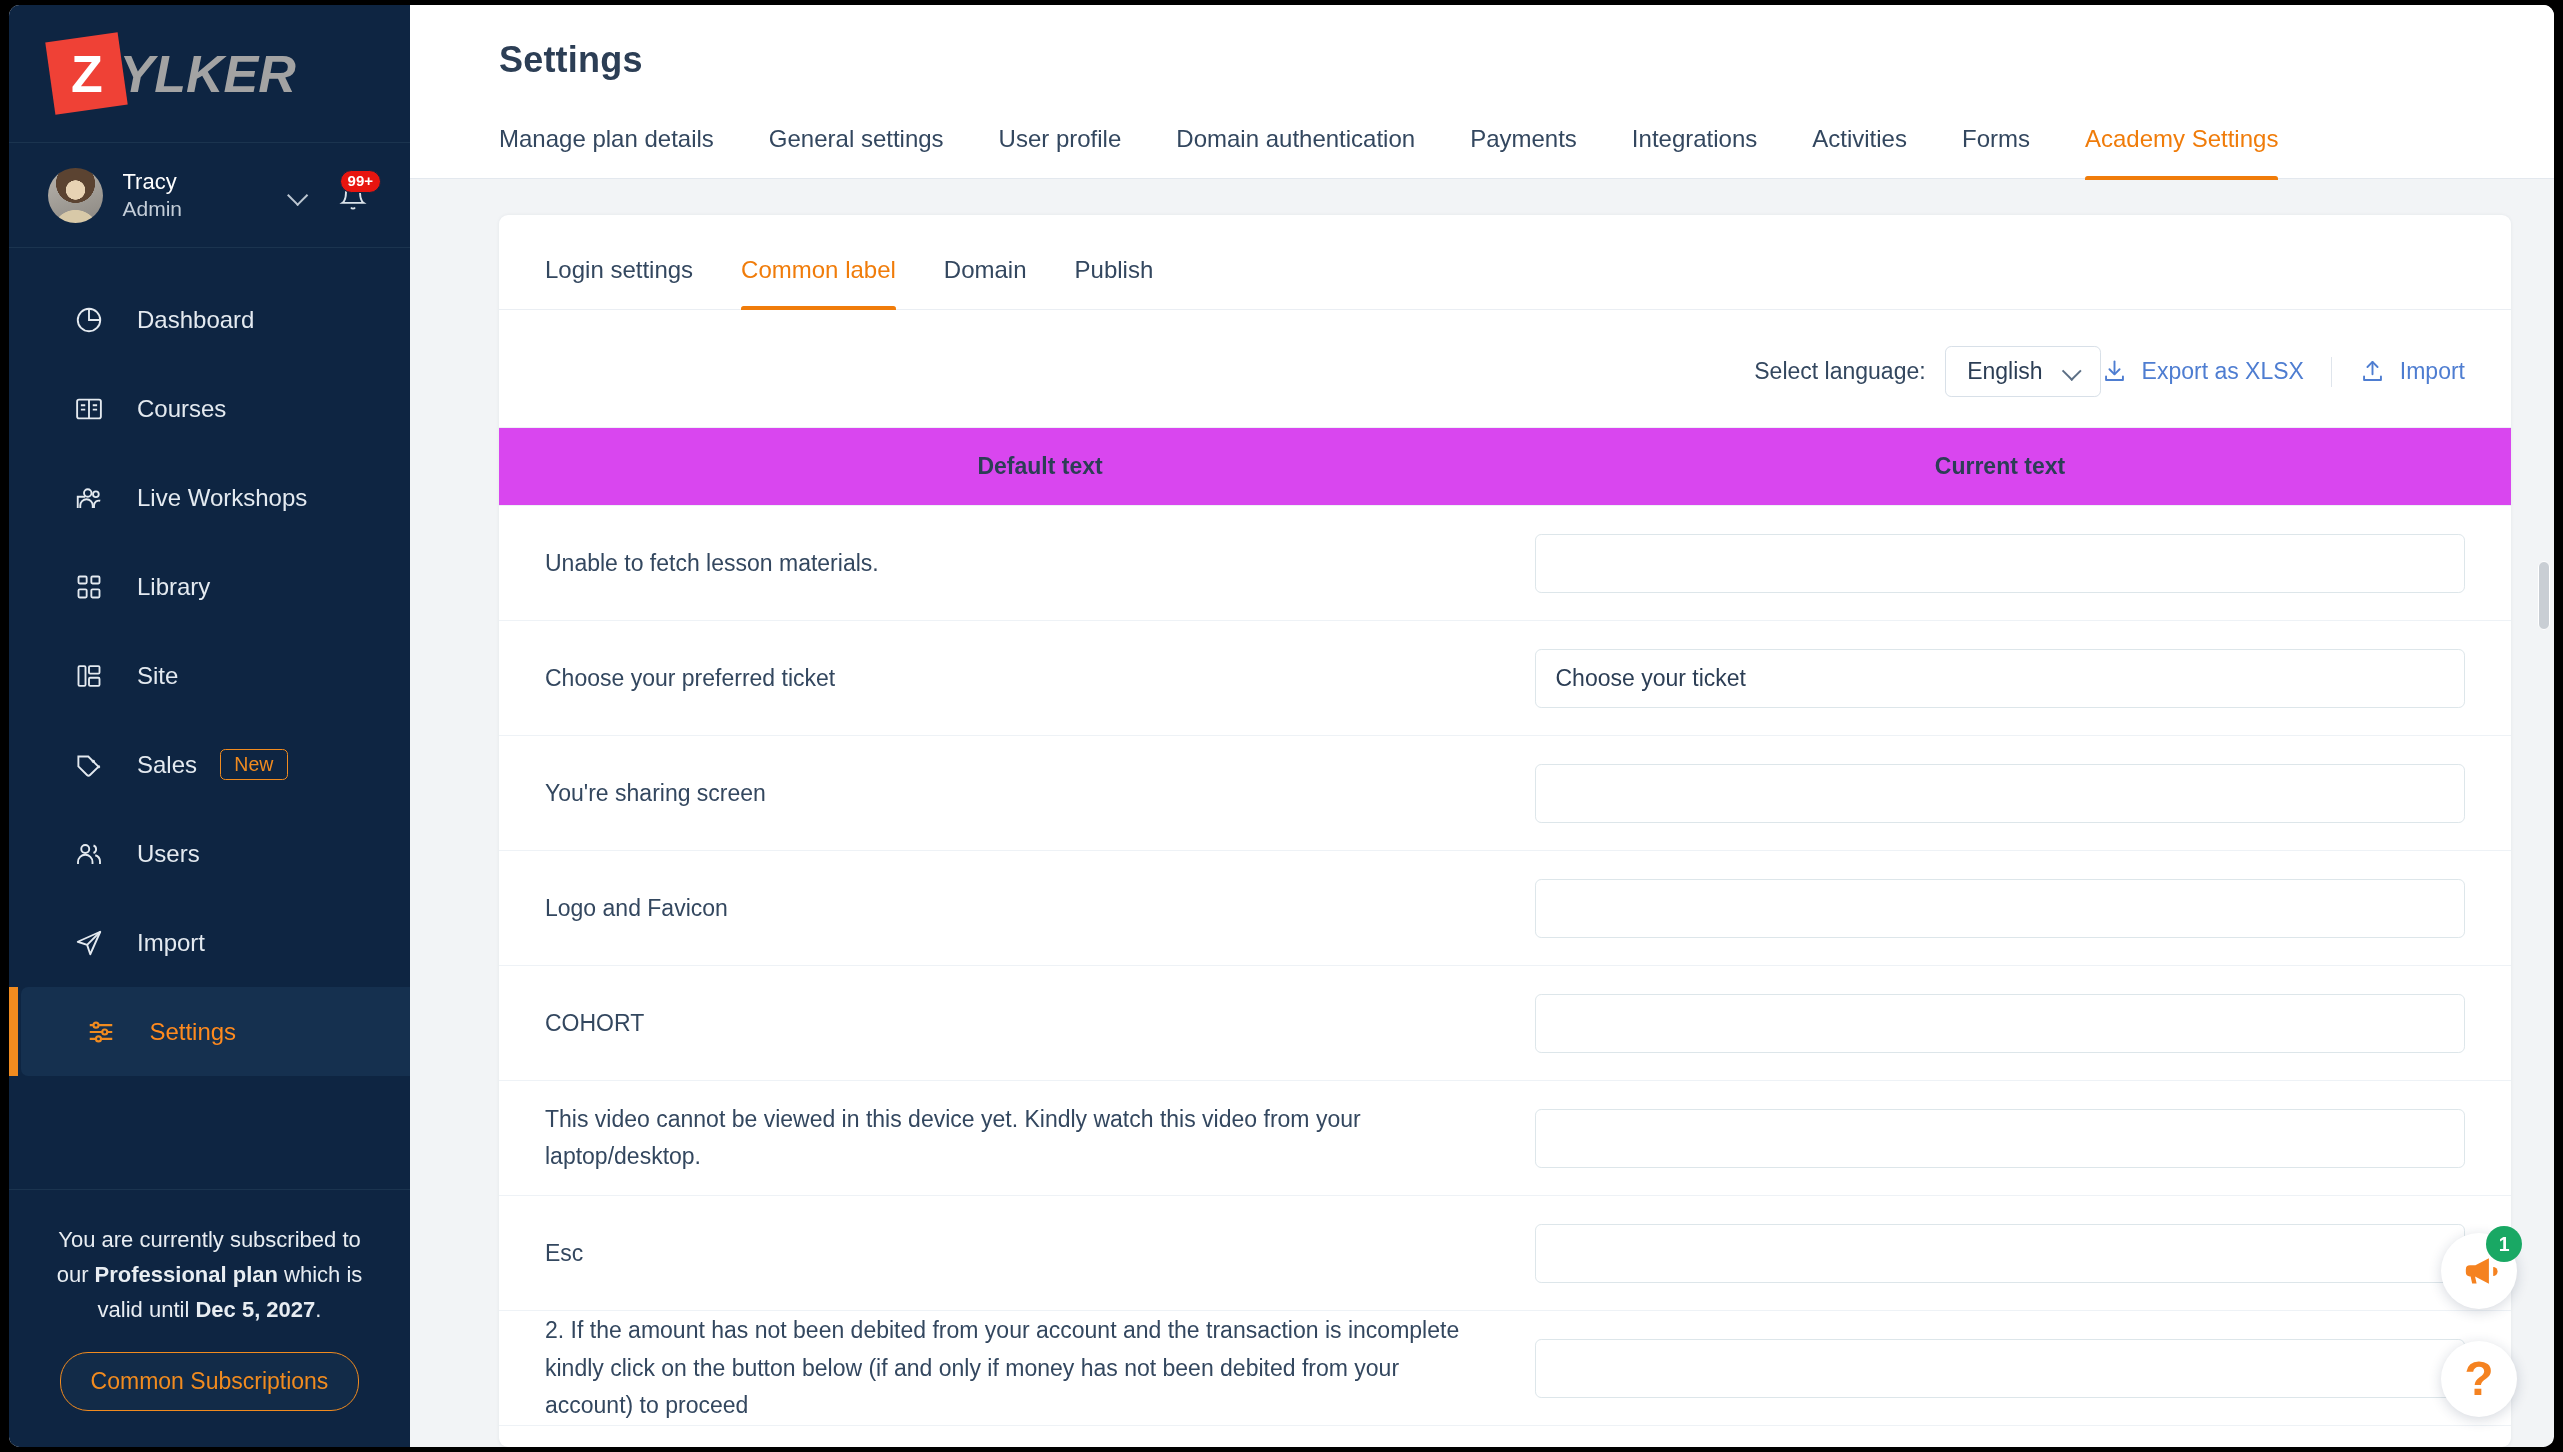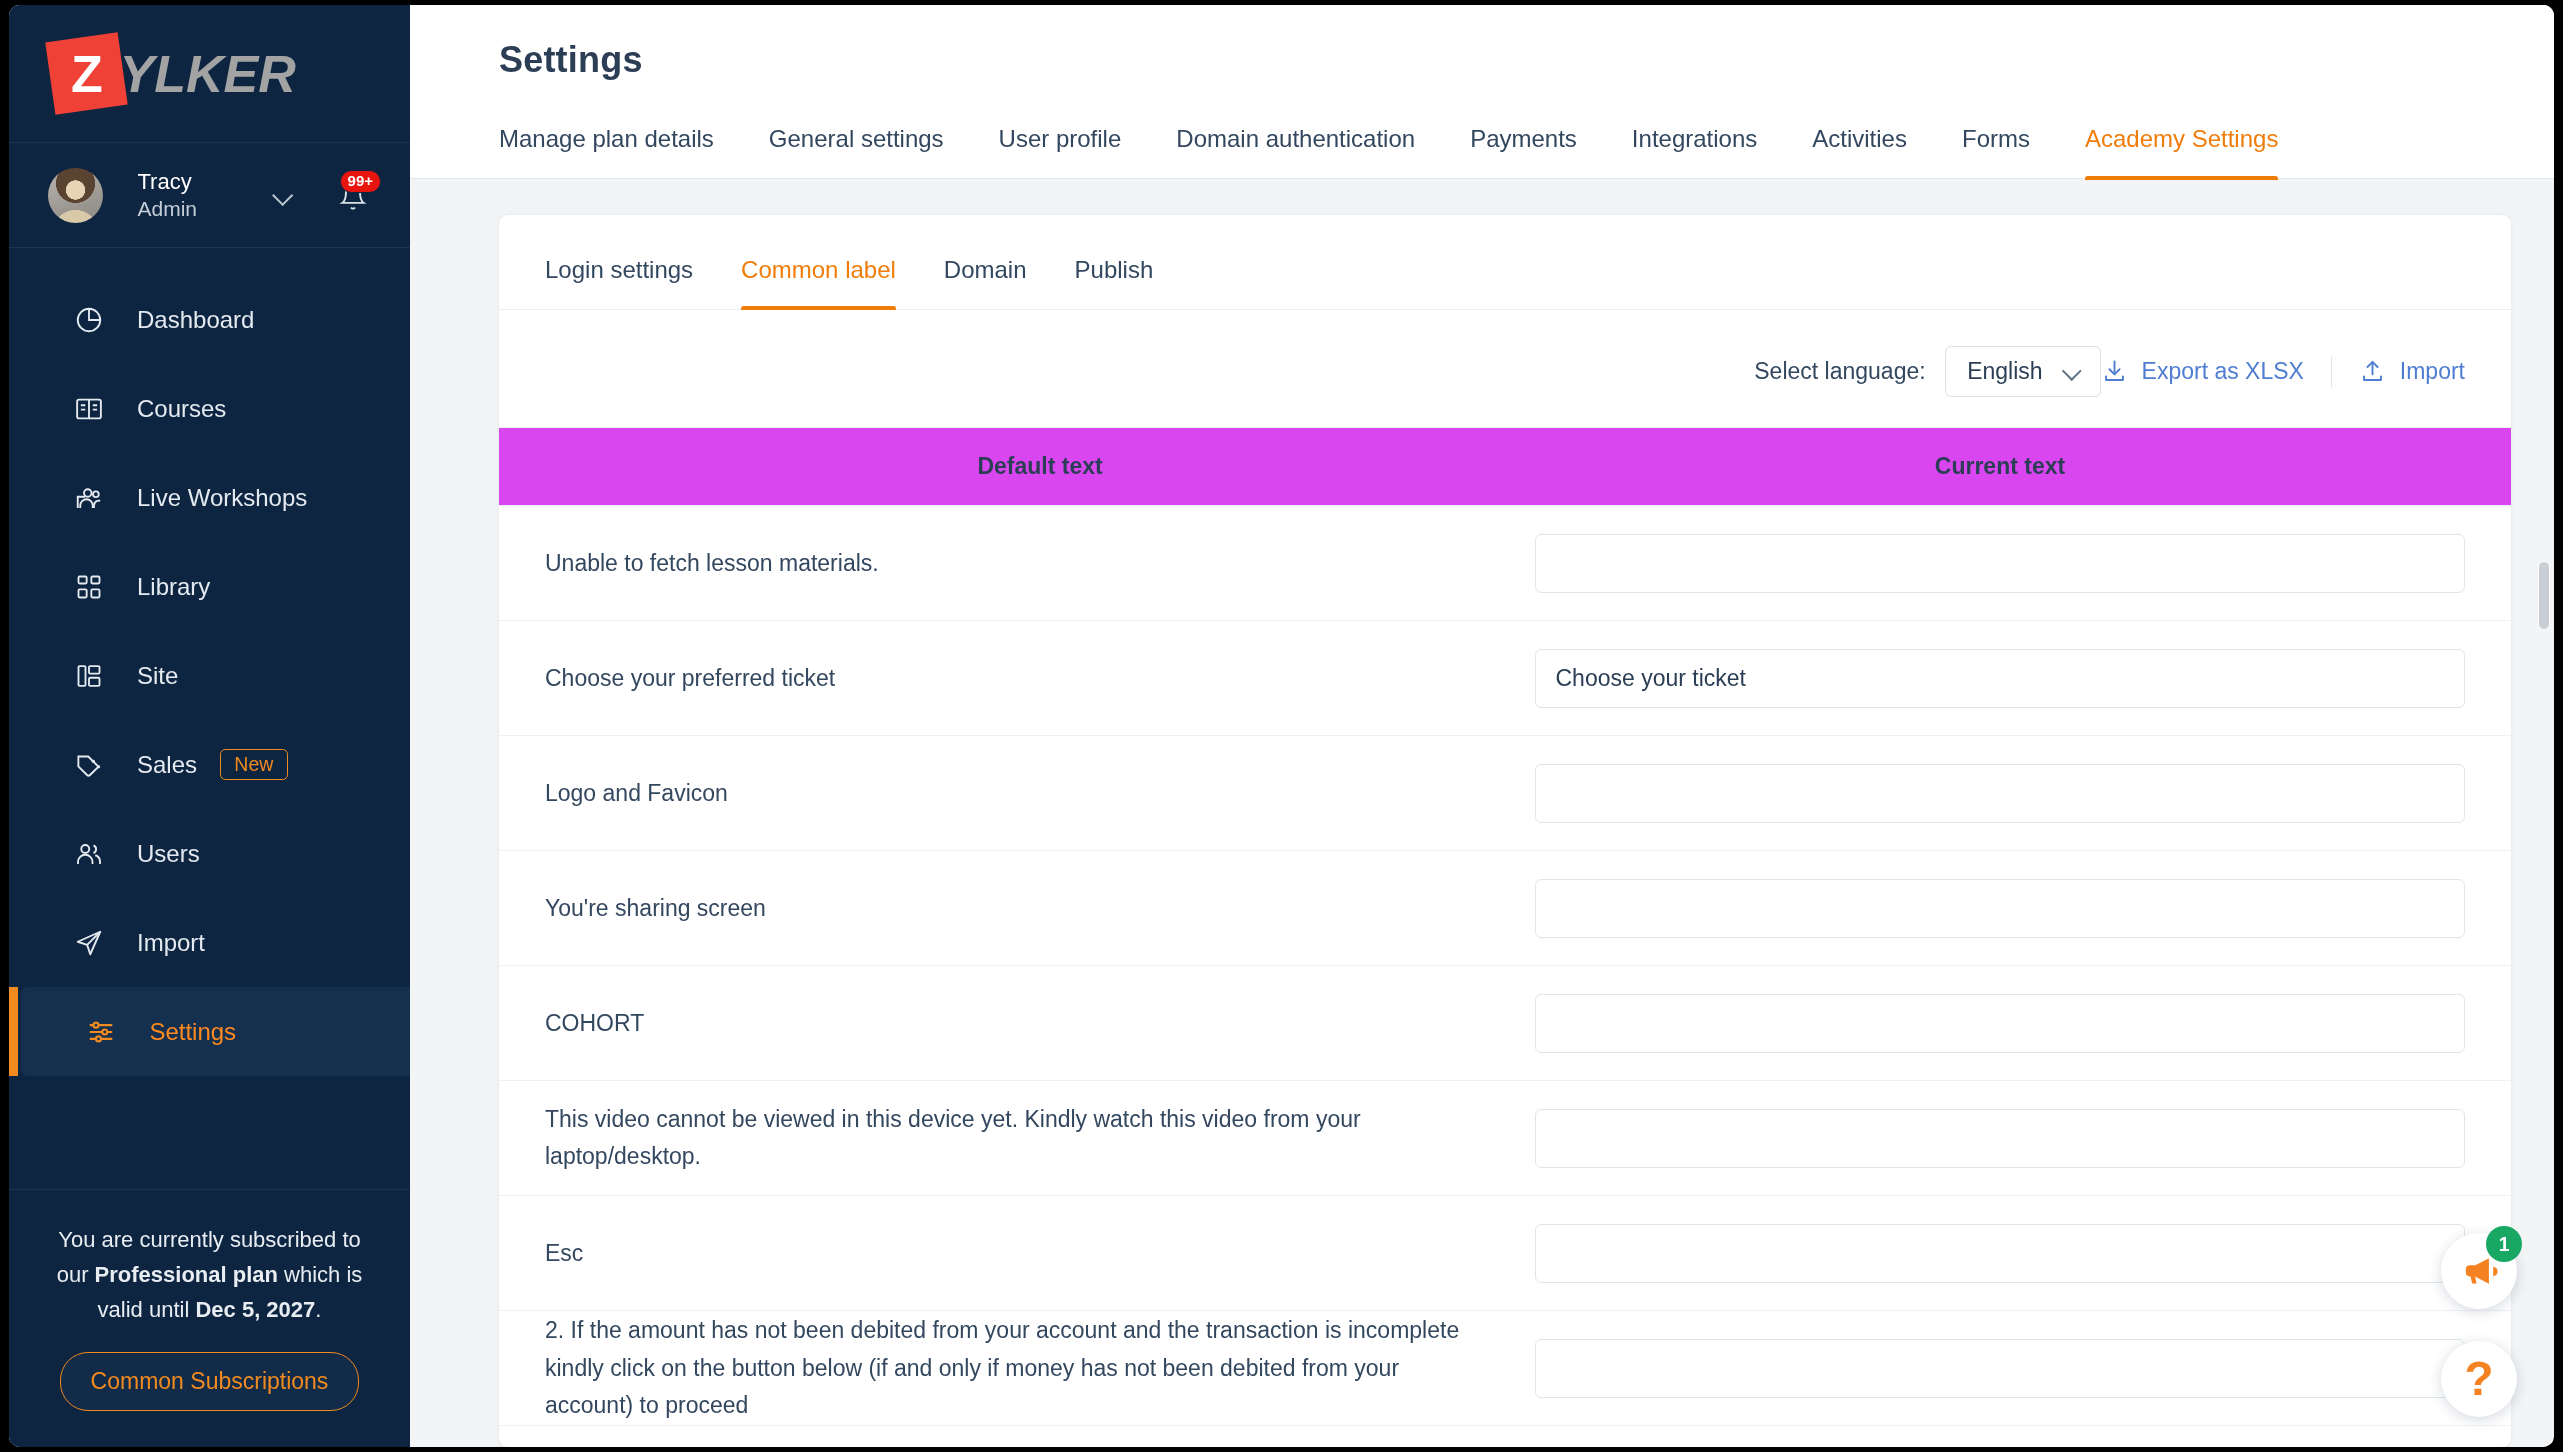--- a/index.html
+++ b/index.html
@@ -45,21 +45,20 @@
   }
   .logo-text {
     color: #a3a3a3; font-weight: 700; font-size: 52px;
     letter-spacing: 0px; margin-left: 1.8px; font-style: italic;
   }
 
   .profile {
     height: 105px; display: flex; align-items: center;
     padding: 0 36px 0 39px;
     border-bottom: 0.9px solid #1b344f;
-    gap: 15px;
   }
   .avatar {
     width: 55px; height: 55px; border-radius: 50%;
     flex: 0 0 55px;
     background:
       radial-gradient(circle at 50% 118%, #d8c9a8 0 32%, transparent 33%),
       radial-gradient(circle at 50% 40%, #e8d3b4 0 22%, transparent 23%),
       radial-gradient(circle at 50% 28%, #5b4331 0 40%, transparent 41%),
       linear-gradient(160deg, #b9b5ae, #8b8781);
     overflow: hidden;
@@ -466,28 +465,28 @@
           </div>
 
           <div class="tbl-row">
             <div class="c1">Choose your preferred ticket</div>
             <div class="c2">
                 <input class="cell-input" value="Choose your ticket" style="">
               </div>
           </div>
 
           <div class="tbl-row">
+            <div class="c1">You're sharing screen</div>
+            <div class="c2">
+                <input class="cell-input" value="" style="">
+              </div>
+          </div>
+
+          <div class="tbl-row">
             <div class="c1">Logo and Favicon</div>
-            <div class="c2">
-                <input class="cell-input" value="" style="">
-              </div>
-          </div>
-
-          <div class="tbl-row">
-            <div class="c1">You're sharing screen</div>
             <div class="c2">
                 <input class="cell-input" value="" style="">
               </div>
           </div>
 
           <div class="tbl-row">
             <div class="c1">COHORT</div>
             <div class="c2">
                 <input class="cell-input" value="" style="">
               </div>

